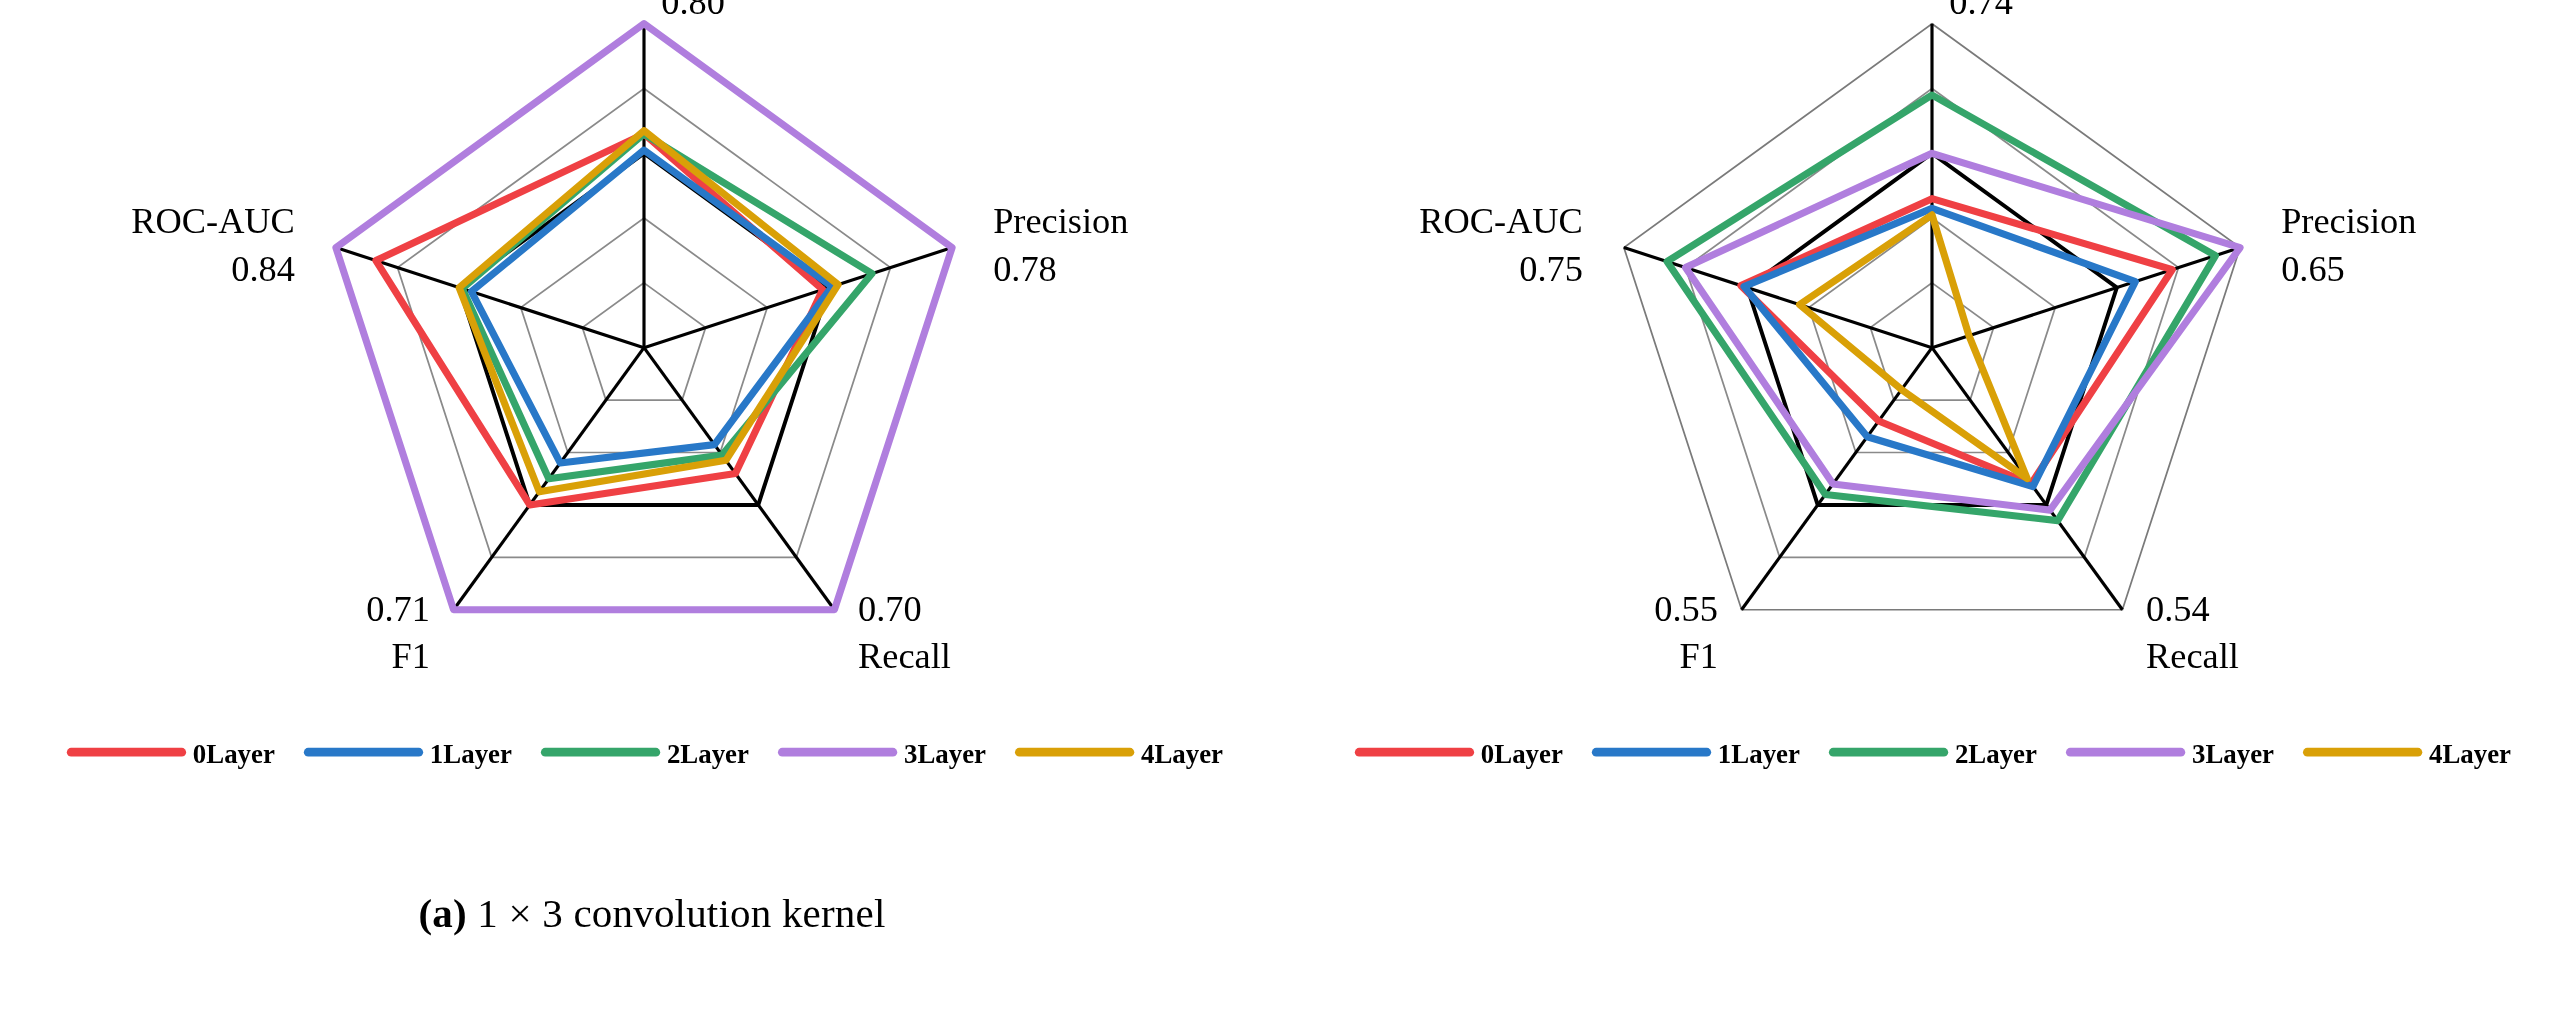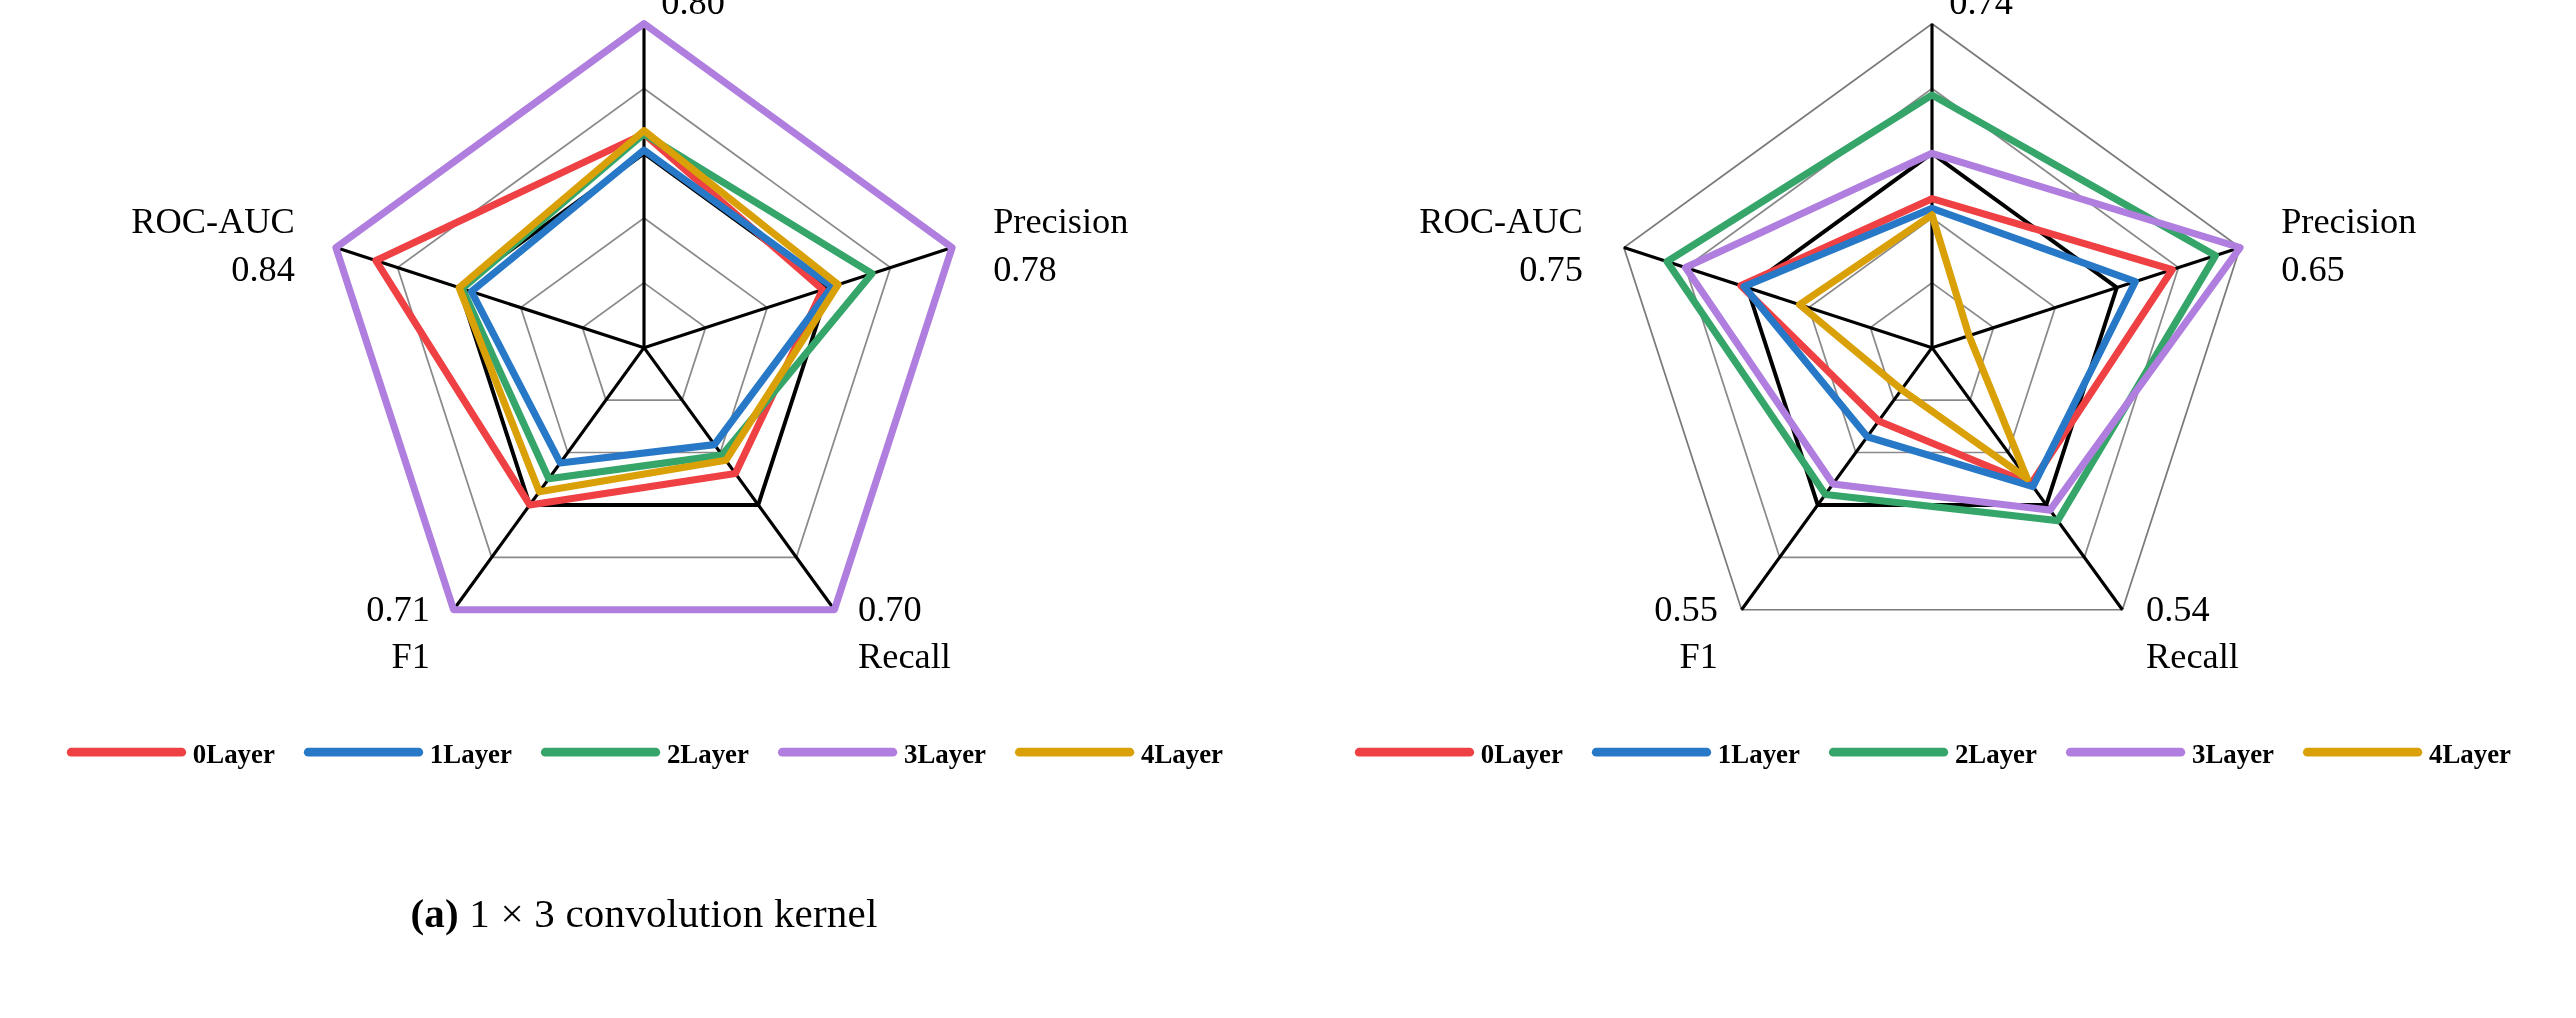--- a/index.html
+++ b/index.html
@@ -1,21 +1,21 @@
 <!DOCTYPE html>
 <html style="font-size:12.6px"><head>
 <meta charset="utf-8">
 <style>
   html,body{margin:0;padding:0;background:#ffffff;}
   body{width:2576px;height:1019px;font-family:"Liberation Serif",serif;color:#000;overflow:hidden;}
   .figure{width:2576px;height:724px;display:flex;flex-direction:row;}
   .panel{width:1288px;height:1019px;position:relative;}
   .chart-area{position:absolute;left:0;top:0;width:1288px;height:881px;}
   .caption{position:absolute;left:0;top:889px;width:1288px;text-align:center;
-           font-size:41px;font-family:"Liberation Serif",serif;letter-spacing:0.2px;}
+           font-size:41px;font-family:"Liberation Serif",serif;letter-spacing:0.2px;padding-left:8px;}
   .caption b{font-weight:bold;}
   svg{display:block;}
   text{font-family:"Liberation Serif",serif;fill:#000;}
   .axis-name{font-size:46px;}
   .axis-val{font-size:46px;}
   .legend-label{font-size:34px;font-weight:bold;}
 </style>
 </head>
 <body>
 

